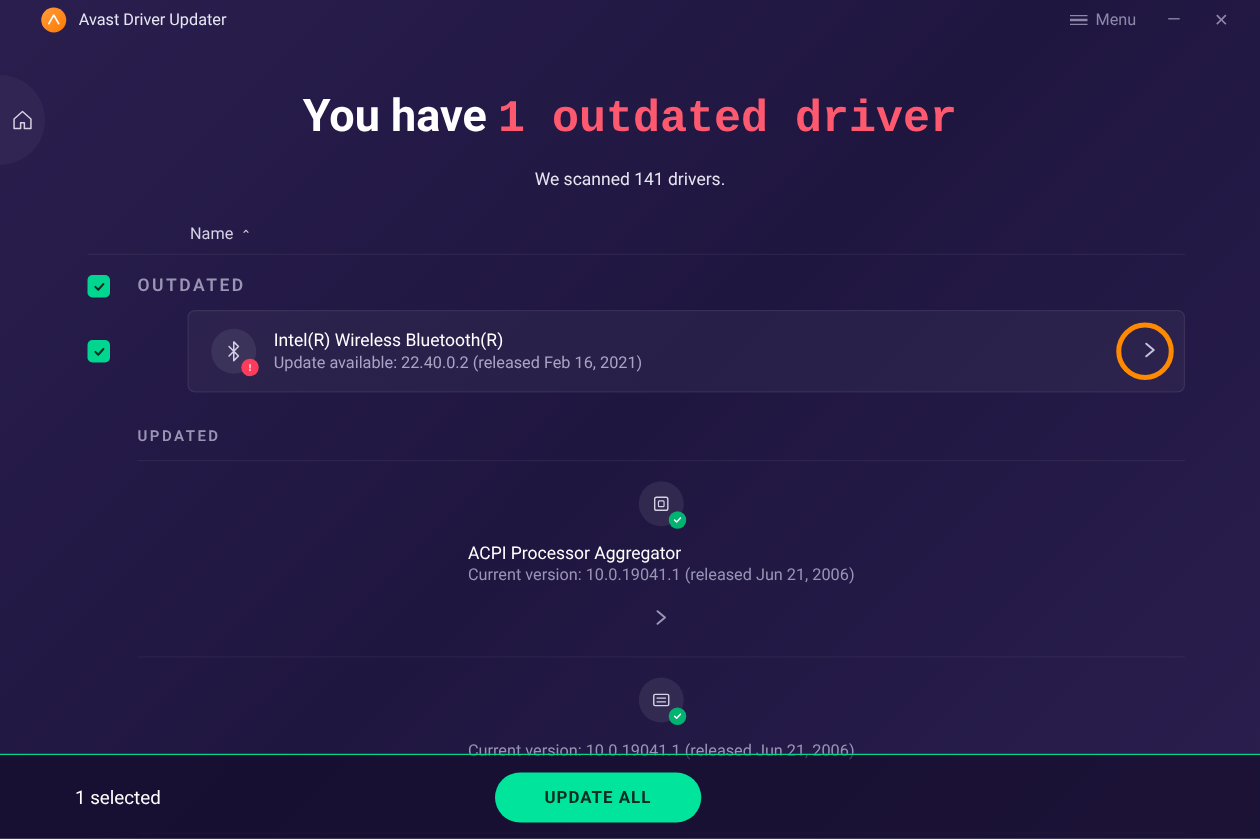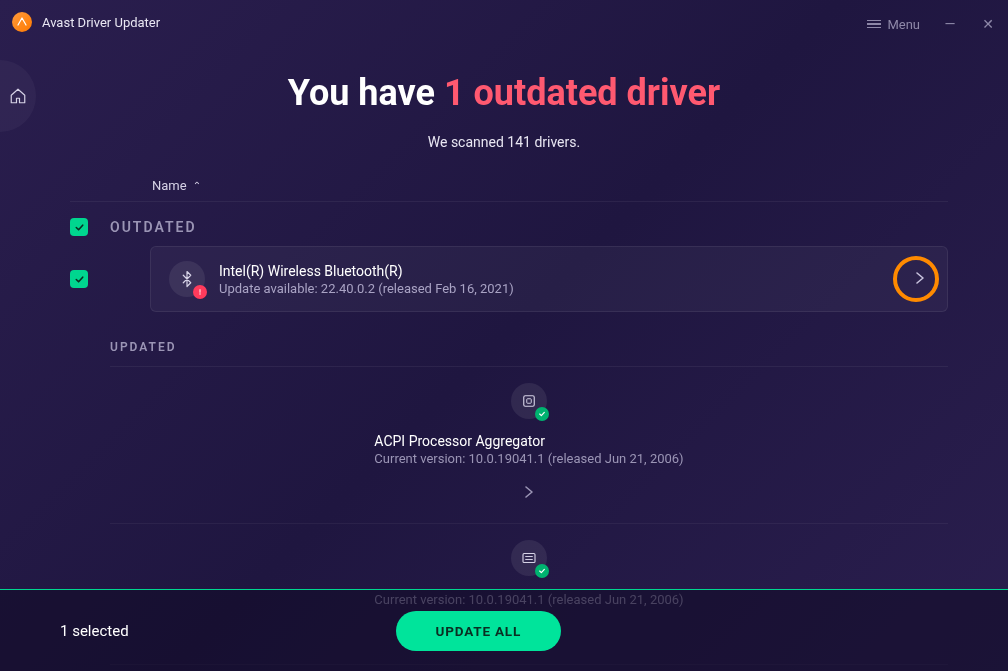--- a/index.html
+++ b/index.html
@@ -1,37 +1,37 @@
 <!DOCTYPE html>
 <html><head>
   <meta charset="utf-8">
   <style>
     * { margin: 0; padding: 0; box-sizing: border-box; font-family: -apple-system, BlinkMacSystemFont, "Segoe UI", Roboto, sans-serif; }
     body { width: 1008px; height: 671px; background: linear-gradient(135deg, #2a1e4e 0%, #1f1640 50%, #2a1e4e 100%); color: #fff; overflow: hidden; position: relative; }
     
     
-    .titlebar { height: 32px; display: flex; align-items: flex-end; padding: 0 12px; justify-content: space-between; }
+    .titlebar { height: 32px; display: flex; align-items: center; padding: 0 23px; justify-content: space-between; margin-left: 10px; }
     .titlebar-left { display: flex; align-items: center; gap: 10px; }
     .brand-logo { width: 20px; height: 20px; border-radius: 50%; background: linear-gradient(135deg, #ff9a3c 0%, #ff7a00 100%); display: flex; align-items: center; justify-content: center; }
     .brand-logo svg { width: 12px; height: 12px; }
     .app-title { font-size: 13px; color: #e8e6f2; }
     .titlebar-right { display: flex; align-items: center; gap: 22px; }
     .menu-btn { display: flex; align-items: center; gap: 6px; color: #8e88a8; font-size: 13px; cursor: pointer; }
     .menu-icon { display: flex; flex-direction: column; gap: 2px; }
     .menu-icon span { width: 14px; height: 1.5px; background: #8e88a8; }
     .win-ctrl { color: #8e88a8; cursor: pointer; font-size: 14px; width: 16px; text-align: center; }
 
     
     .side-nav { position: absolute; left: 0; top: 60px; width: 36px; height: 72px; background: rgba(255,255,255,0.04); border-top-right-radius: 36px; border-bottom-right-radius: 36px; display: flex; align-items: center; justify-content: center; }
     .home-icon { width: 18px; height: 18px; }
 
     
     .main { padding: 40px 60px 0 60px; }
     .headline { text-align: center; font-size: 36px; font-weight: 700; }
-    .headline .accent { color: #ff5970; }
+    .headline .accent { color: #ff5970; font-family: Liberation Mono, monospace; }
     .subhead { text-align: center; color: #e8e6f2; font-size: 14px; margin-top: 20px; }
 
     .list-area { margin-top: 28px; padding-left: 10px; }
     .col-header { display: flex; align-items: center; gap: 60px; padding: 0 0 8px 0; border-bottom: 1px solid rgba(255,255,255,0.06); }
     .col-header .spacer { width: 22px; }
     .col-name { color: #d6d2e6; font-size: 13px; display: flex; align-items: center; gap: 6px; }
     .col-name .sort { font-size: 10px; }
 
     .section-row { display: flex; align-items: center; gap: 22px; padding: 16px 0 10px 0; }
     .section-label { letter-spacing: 2px; color: #9b95b5; font-size: 14px; font-weight: 600; }
@@ -58,21 +58,21 @@
 
     .updated-section { margin-top: 28px; margin-left: 40px; }
     .updated-header { letter-spacing: 2px; color: #9b95b5; font-size: 12px; font-weight: 600; padding-bottom: 12px; border-bottom: 1px solid rgba(255,255,255,0.06); }
 
     .driver-row { display: flex; align-items: center; gap: 14px; padding: 16px 12px; border-bottom: 1px solid rgba(255,255,255,0.05); flex-direction: column; }
     .driver-row .driver-text { flex: 1; }
     .driver-row.faded { opacity: 0.35; }
     .driver-row .driver-sub { color: #9b95b5; }
 
     
-    .footer { position: absolute; bottom: 0; left: 0; right: 0; height: 82px; border-top: 1.5px solid #00d68f; background: rgba(18,12,40,0.6); display: flex; align-items: center; padding: 0 60px; }
+    .footer { position: absolute; bottom: 0; left: 0; right: 0; height: 68px; border-top: 1.5px solid #00d68f; background: rgba(18,12,40,0.6); display: flex; align-items: center; padding: 0 60px; }
     .selected-count { font-size: 15px; color: #fff; }
     .footer-center { flex: 1; display: flex; justify-content: center; padding-right: 120px; }
     .update-btn { background: #00e49b; color: #0a2e22; font-weight: 700; font-size: 13.5px; letter-spacing: 0.8px; border: none; border-radius: 22px; padding: 12px 40px; cursor: pointer; }
   </style>
 </head>
 <body>
 
 <div class="titlebar">
   <div class="titlebar-left">
     <div class="brand-logo">

